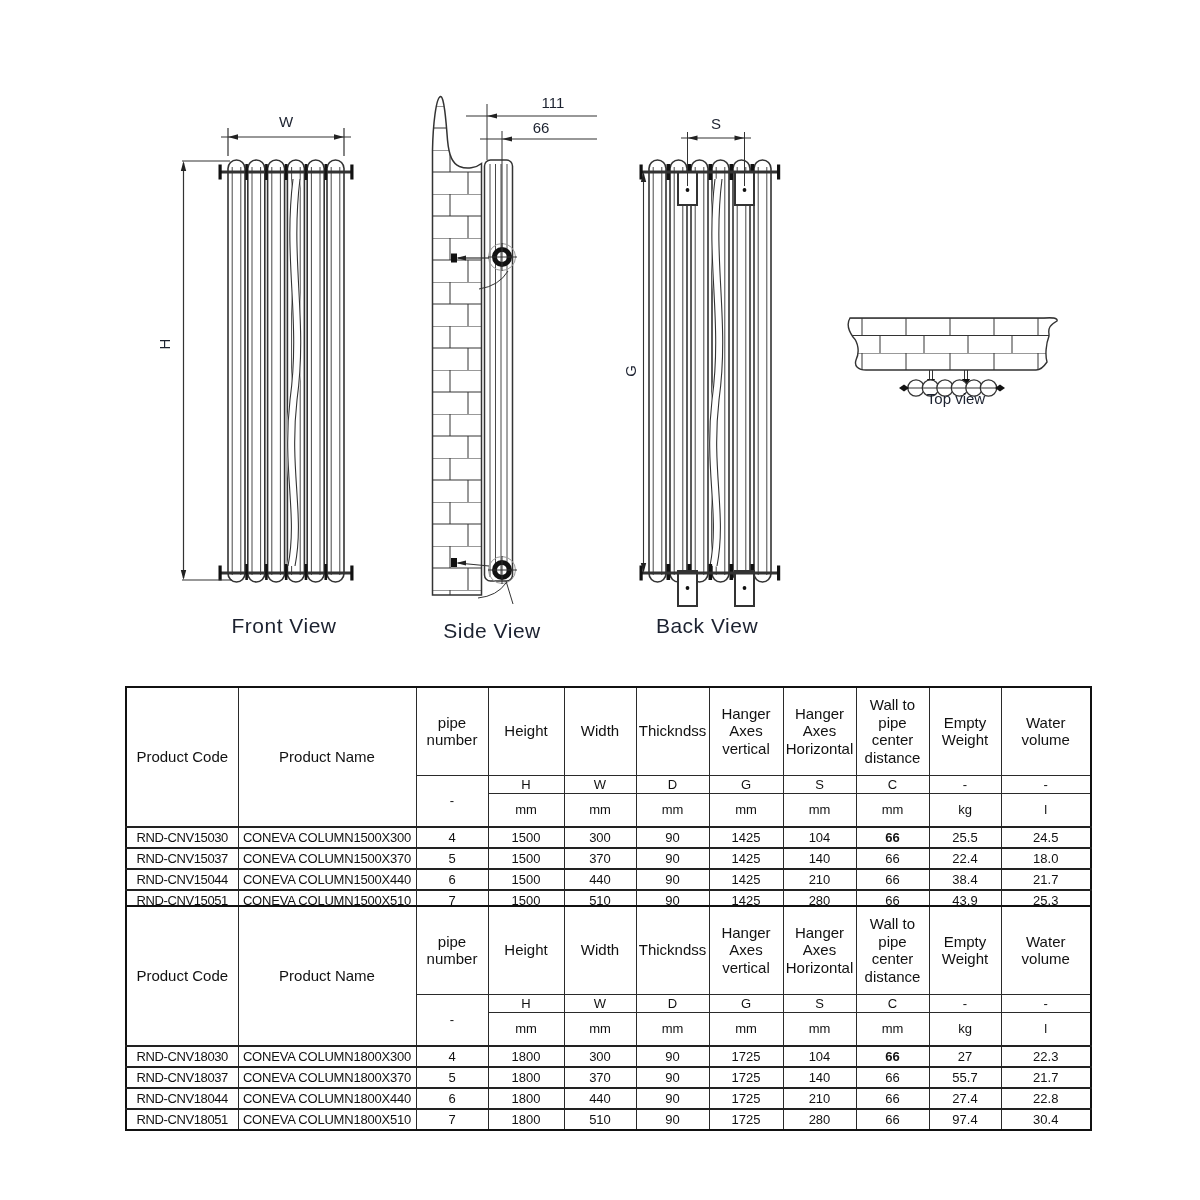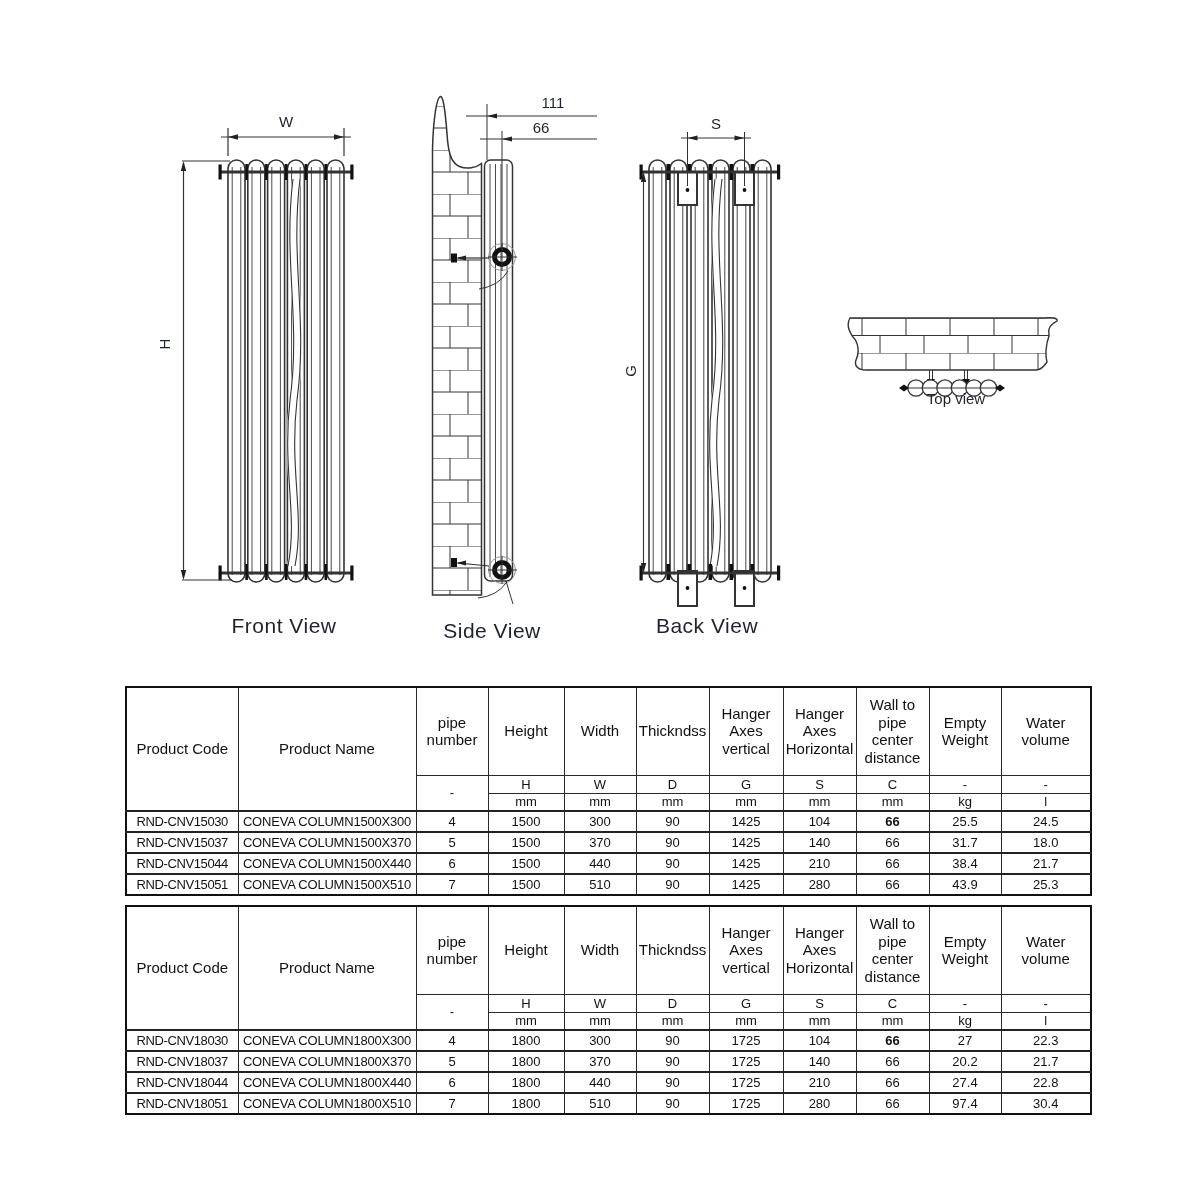--- a/index.html
+++ b/index.html
@@ -8,21 +8,21 @@
   svg text { font-family:"Liberation Sans", sans-serif; fill:#1c2230; }
 
   .spec-table { position:absolute; left:125px; width:965px; border-collapse:collapse;
                 table-layout:fixed; background:#fff; border:2px solid #111; color:#111; }
   #table-1500 { top:686px; }
   #table-1800 { top:905px; }
   .spec-table th, .spec-table td { border:1px solid #2a2a2a; text-align:center;
                 vertical-align:middle; padding:0 1px; font-weight:normal; }
   .spec-table th.main { height:88px; font-size:15px; line-height:1.18; }
   .spec-table tr.sym td  { height:18px; font-size:13px; }
-  .spec-table tr.unit td { height:18px; font-size:13px; }
+  .spec-table tr.unit td { height:34px; font-size:13px; }
   .spec-table tr.data td { height:21px; font-size:13px; border-top:2px solid #222; }
   .spec-table td.code { font-size:14px; letter-spacing:-0.4px;text-align:center; }
   .spec-table td.name { font-size:12.5px; letter-spacing:-0.2px; }
   .spec-table td.bold { font-weight:bold; }
 </style>
 </head>
 <body>
 
 <div class="page">
 
@@ -270,21 +270,21 @@
     <tr class="data">
       <td class="code">RND-CNV15037</td>
       <td class="name">CONEVA COLUMN1500X370</td>
       <td>5</td>
       <td>1500</td>
       <td>370</td>
       <td>90</td>
       <td>1425</td>
       <td>140</td>
       <td>66</td>
-      <td>31.7</td>
+      <td>22.4</td>
       <td>18.0</td>
     </tr>
     <tr class="data">
       <td class="code">RND-CNV15044</td>
       <td class="name">CONEVA COLUMN1500X440</td>
       <td>6</td>
       <td>1500</td>
       <td>440</td>
       <td>90</td>
       <td>1425</td>
@@ -374,21 +374,21 @@
     <tr class="data">
       <td class="code">RND-CNV18037</td>
       <td class="name">CONEVA COLUMN1800X370</td>
       <td>5</td>
       <td>1800</td>
       <td>370</td>
       <td>90</td>
       <td>1725</td>
       <td>140</td>
       <td>66</td>
-      <td>20.2</td>
+      <td>55.7</td>
       <td>21.7</td>
     </tr>
     <tr class="data">
       <td class="code">RND-CNV18044</td>
       <td class="name">CONEVA COLUMN1800X440</td>
       <td>6</td>
       <td>1800</td>
       <td>440</td>
       <td>90</td>
       <td>1725</td>

